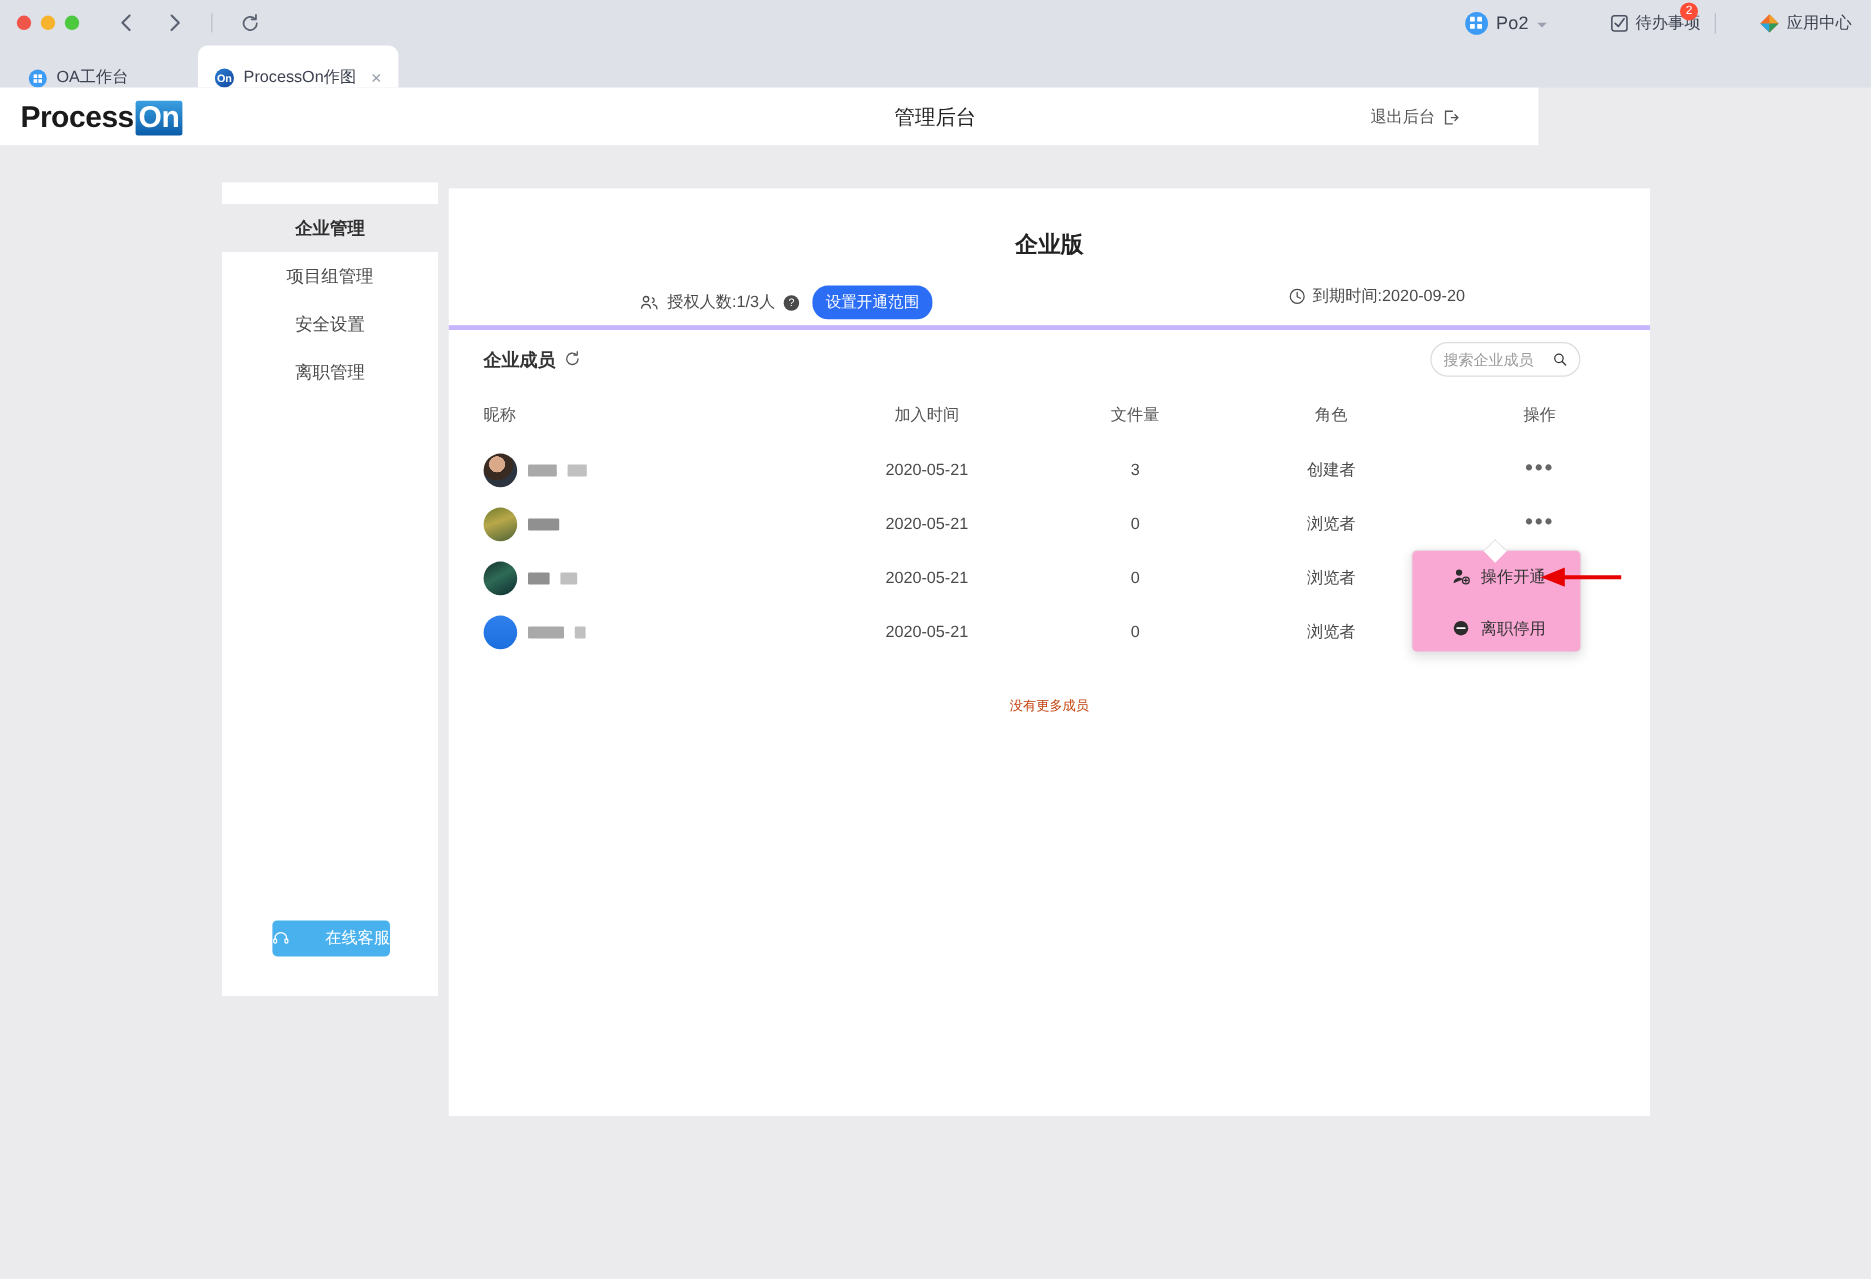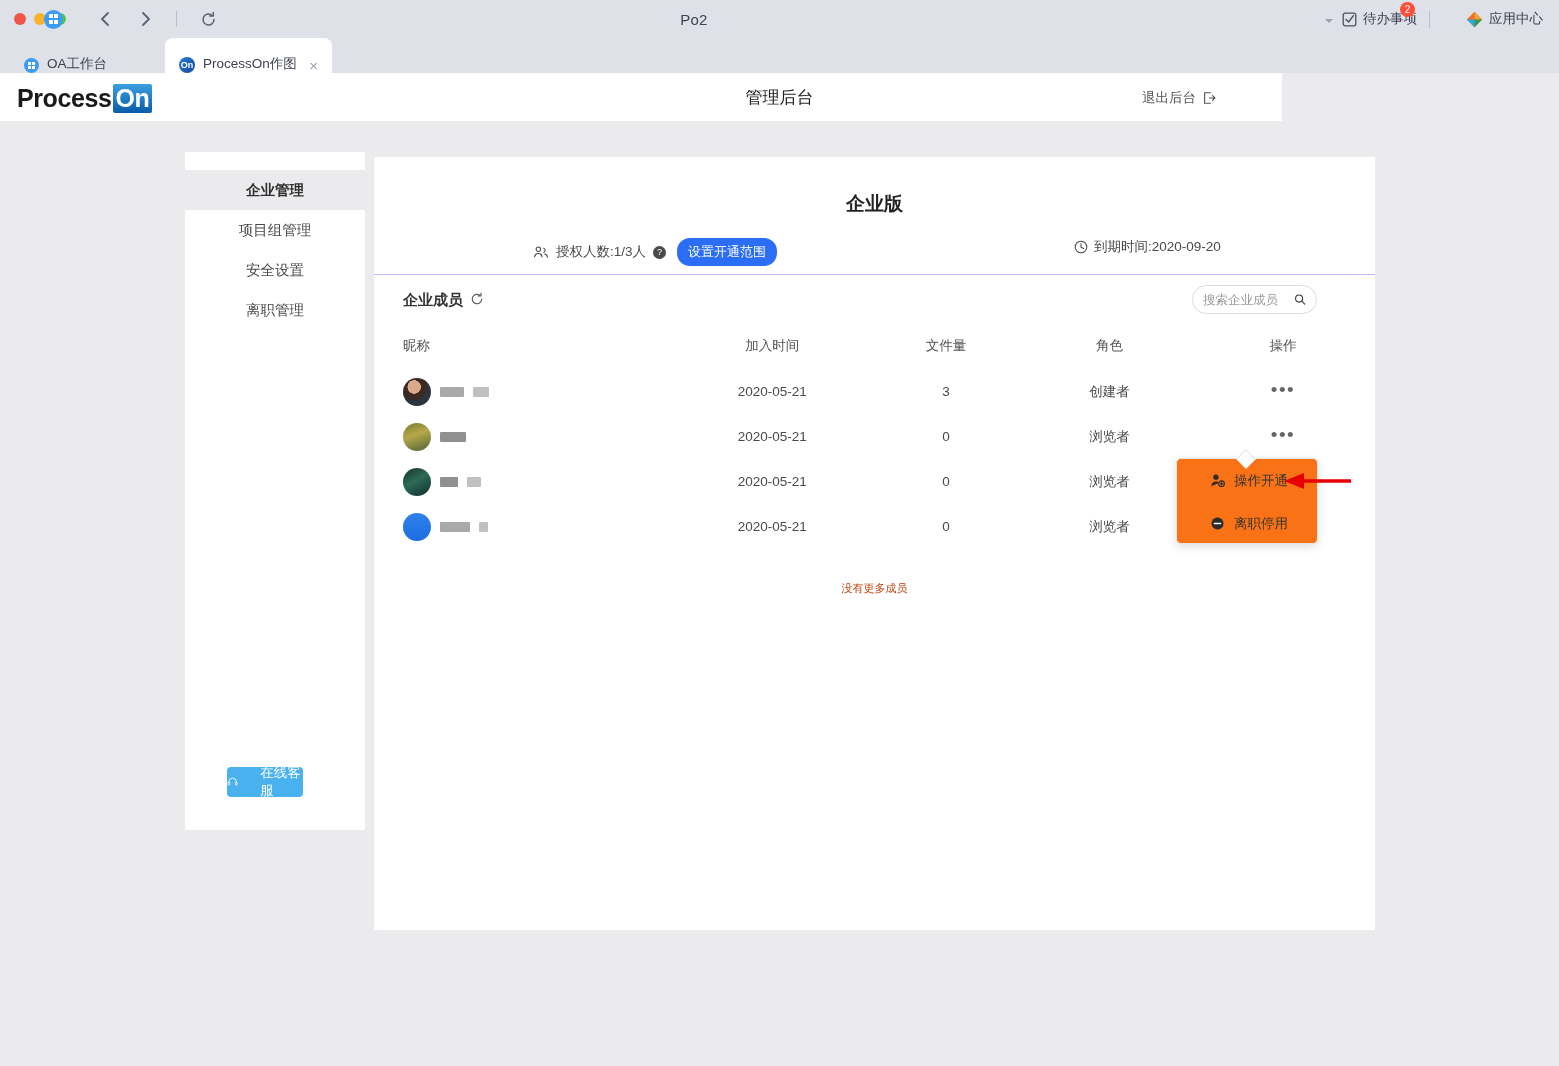--- a/index.html
+++ b/index.html
@@ -24,23 +24,22 @@
   .dot.red { background: #f05549; }
   .dot.yellow { background: #f7b32c; }
   .dot.green { background: #4cc93f; }
 
   .navbtns { display: flex; align-items: center; gap: 14px; margin-left: 26px; }
   .navbtn { width: 26px; height: 26px; display: flex; align-items: center; justify-content: center; cursor: pointer; }
   .navsep { width: 1px; height: 16px; background: #b9bfca; margin: 0 4px; }
 
   .titlecenter {
     position: absolute; left: 0; top: 0; width: 1289px; height: 38px;
-    display: flex; align-items: center; justify-content: space-between; gap: 7px;
+    display: flex; align-items: center; justify-content: flex-end; gap: 7px;
     pointer-events: none;
-    margin-left: 44px;
   }
   .po-icon {
     width: 19px; height: 19px; border-radius: 50%; background: #3b9bf5;
     display: flex; align-items: center; justify-content: center;
   }
   .po-grid { display: grid; grid-template-columns: 4px 4px; grid-template-rows: 4px 4px; gap: 1.5px; }
   .po-grid i { background: #fff; display: block; border-radius: 0.5px; }
   .po-label { font-size: 15px; color: #3d4250; letter-spacing: .2px; }
   .po-caret { width: 0; height: 0; border-left: 4px solid transparent; border-right: 4px solid transparent; border-top: 4px solid #9aa0ad; margin-top: 3px; }
 
@@ -114,31 +113,31 @@
     background: #fff;
   }
   .side-item {
     height: 40px; display: flex; align-items: center; justify-content: center;
     font-size: 14.5px; color: #4a4a4a; cursor: pointer;
   }
   .side-item.active { background: #ebeaed; font-weight: bold; color: #303030; }
   .side-spacer { height: 18px; }
 
   .support-btn {
-    position: absolute; left: 42px; bottom: 33px; width: 76px; height: 30px;
+    position: absolute; left: 42px; bottom: 33px; width: 98px; height: 30px;
     background: #4ab1ef; color: #fff; border-radius: 4px; font-size: 13.5px;
-    display: flex; align-items: center; justify-content: center; gap: 22px; cursor: pointer;
+    display: flex; align-items: center; justify-content: space-between; gap: 22px; cursor: pointer;
   }
 
   
   .main {
     position: absolute; left: 374px; top: 35px; width: 1001px; height: 773px;
     background: #fff;
   }
-  .main-top { height: 118px; border-bottom: 1px solid #c4b5fd; position: relative; }
+  .main-top { height: 118px; border-bottom: 4px solid #c4b5fd; position: relative; }
   .main-title {
     position: absolute; left: 0; top: 34px; width: 100%;
     text-align: center; font-size: 19px; font-weight: bold; color: #222;
   }
   .meta-left {
     position: absolute; left: 159px; top: 81px;
     display: flex; align-items: center; gap: 7px; font-size: 13.5px; color: #4a4a4a;
   }
   .help-dot {
     width: 13px; height: 13px; border-radius: 50%; background: #4a4a4a; color: #fff;
@@ -192,21 +191,21 @@
   .redact { display: inline-block; background: #9a9a9a; border-radius: 1px; height: 10px; opacity: .85; }
   .redact.l { background: #b5b5b5; }
   .redact.d { background: #7c7c7c; }
 
   .dots-btn { font-size: 19px; color: #666; letter-spacing: 1.5px; cursor: pointer; line-height: 10px; }
   .nomore { text-align: center; font-size: 11px; color: #c2410c; padding: 32px 0 0 0; }
 
   
   .dropdown {
     position: absolute; left: 1176px; top: 458px; width: 142px; height: 86px;
-    background: #f97316; border: 1px solid #e6e6e6; border-radius: 5px;
+    background: #f9a8d4; border: 1px solid #e6e6e6; border-radius: 5px;
     box-shadow: 0 3px 10px rgba(0,0,0,.13); z-index: 20;
   }
   .dropdown:before {
     content: ""; position: absolute; top: -7px; left: 62px;
     width: 13px; height: 13px; background: #fff;
     border-left: 1px solid #e6e6e6; border-top: 1px solid #e6e6e6;
     transform: rotate(45deg);
   }
   .dd-item {
     height: 43px; display: flex; align-items: center; gap: 9px;

